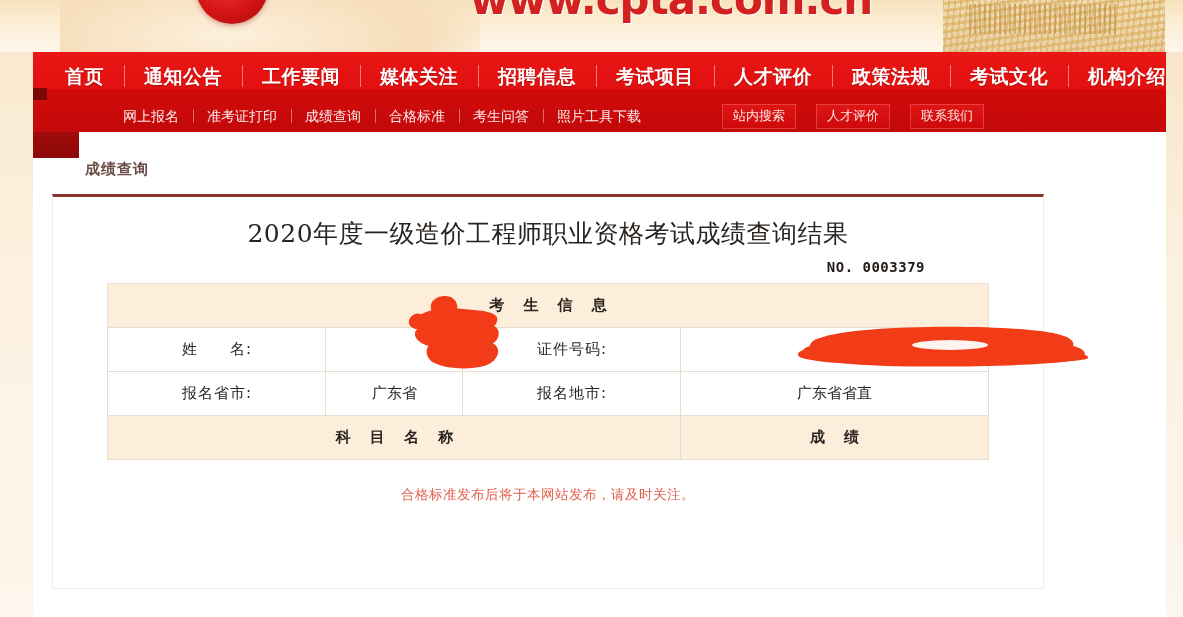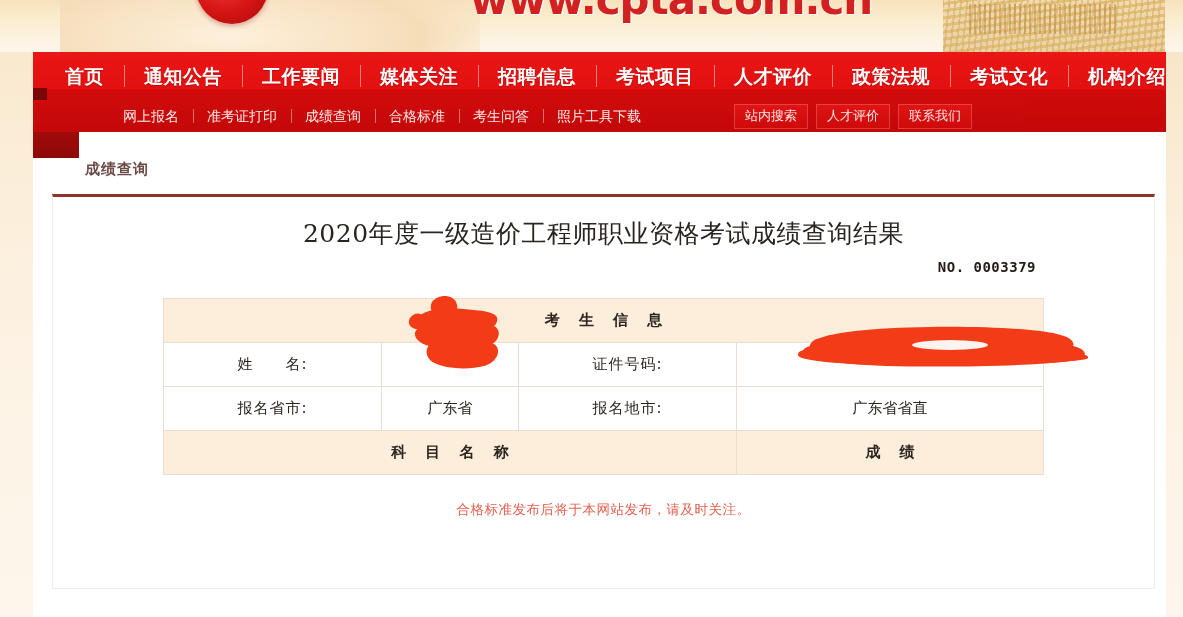--- a/index.html
+++ b/index.html
@@ -169,25 +169,25 @@
   .subnav-item + .subnav-item::before {
     content: "";
     position: absolute;
     left: 0; top: 2px;
     height: 14px;
     width: 1px;
     background: rgba(255,255,255,.4);
   }
   #subnav-right {
     position: absolute;
-    right: 54px; top: 0;
+    right: 42px; top: 0;
     height: 32px;
     display: flex;
     align-items: center;
-    gap: 8px;
+    gap: 20px;
   }
   .subnav-btn {
     background: linear-gradient(180deg,#e01414 0%, #cd0a0a 100%);
     color: #ffe9e9;
     font-family: "DejaVu Sans", sans-serif;
     font-size: 13px;
     padding: 3px 11px 4px;
     white-space: nowrap;
     box-shadow: inset 0 0 0 1px rgba(255,170,170,.3);
     cursor: pointer;
@@ -201,21 +201,21 @@
     font-size: 15px;
     font-weight: bold;
     color: #6a4b45;
     letter-spacing: 1px;
   }
 
   
   #content-panel {
     position: absolute;
     left: 52px; top: 194px;
-    width: 1103px;
+    width: 992px;
     height: 395px;
     background: #ffffff;
     border-top: 3px solid #8a342c;
     border-left: 1px solid #f0ece9;
     border-right: 1px solid #f2eeeb;
     border-bottom: 1px solid #f2eeeb;
     box-sizing: border-box;
   }
 
   #result-title {
@@ -232,21 +232,21 @@
     text-align: right;
     font-family: "DejaVu Sans Mono", "Liberation Mono", monospace;
     font-size: 14px;
     font-weight: bold;
     color: #231c18;
     letter-spacing: .5px;
   }
 
   
   #score-table {
-    margin: 23px auto 0;
+    margin: 8px auto 0;
     width: 880px;
     border-collapse: collapse;
     table-layout: fixed;
     font-family: "DejaVu Sans", sans-serif;
   }
   #score-table td {
     border: 1px solid #e6ded3;
     height: 41px;
     text-align: center;
     vertical-align: middle;

